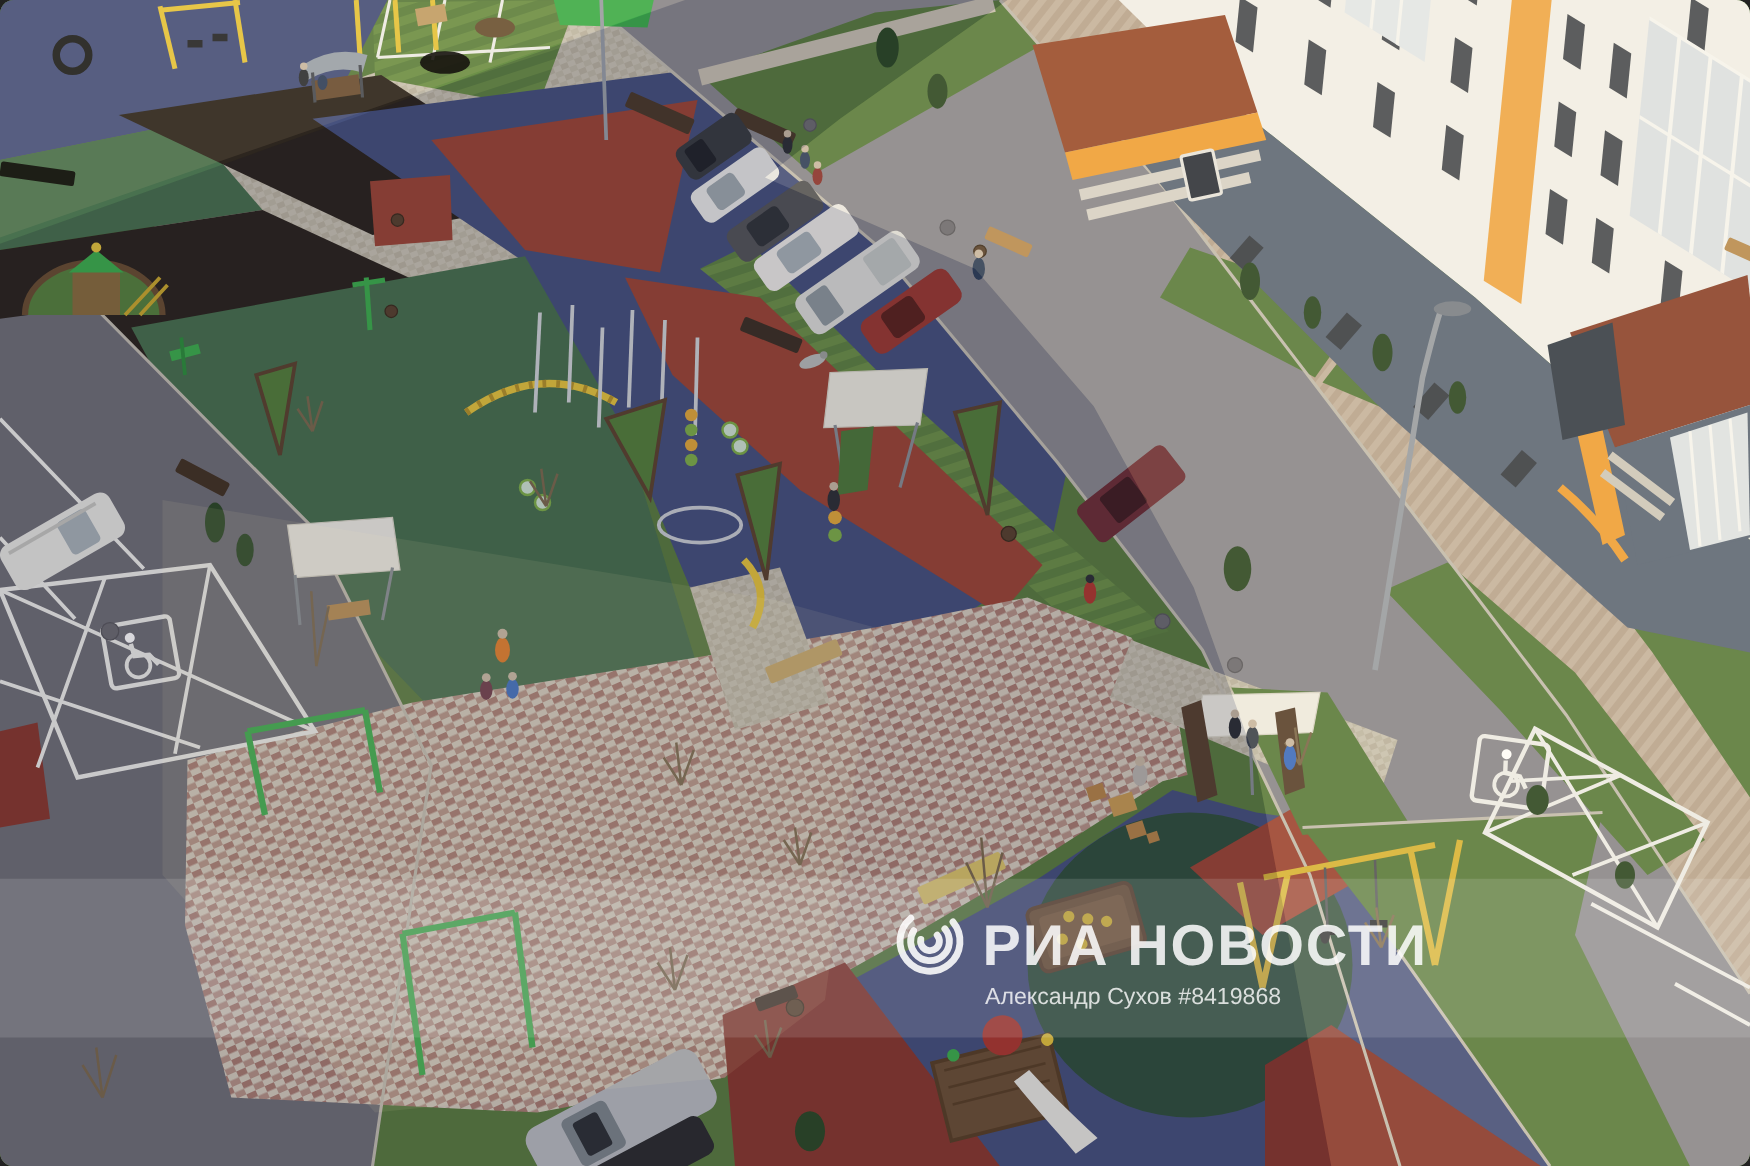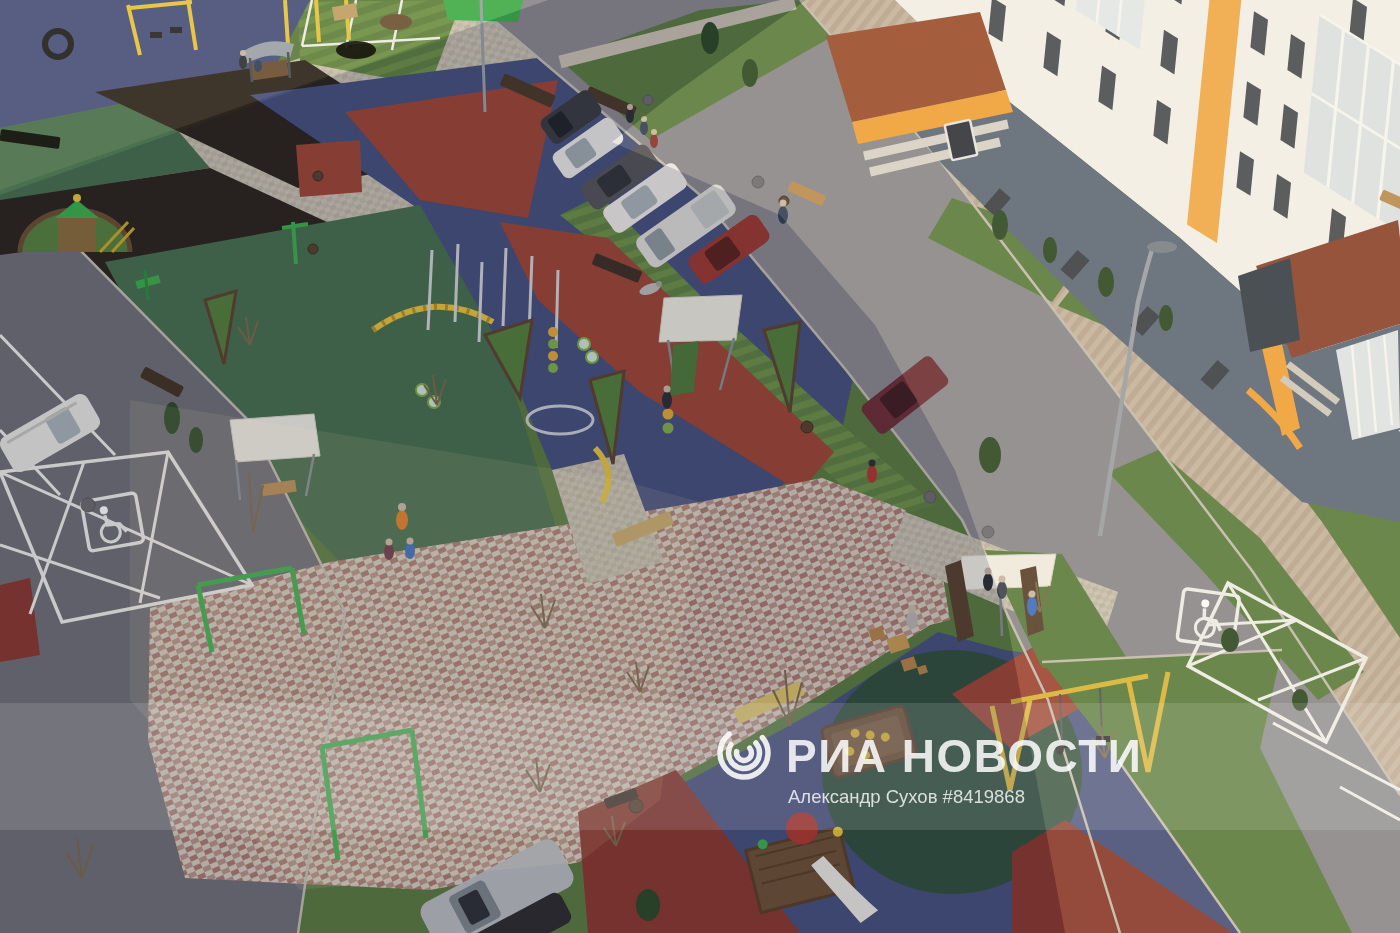--- a/index.html
+++ b/index.html
@@ -1,17 +1,17 @@
 <!DOCTYPE html>
 <html style="--pal-grass: #5b7d41; --pal-asphalt: #8b8a90; --pal-asphalt_dark: #717078; --pal-rubber_blue: #47527e; --pal-rubber_green: #49714f; --pal-rubber_green_dark: #32503e; --pal-rubber_red: #9c4737; --pal-rubber_red_dark: #8a3a30; --pal-mulch: #2d261f; --pal-building_white: #f2f1ec; --pal-building_gray: #5e6a7b; --pal-window_dark: #3c4149; --pal-accent_orange: #f0a23c; --pal-roof_brown: #9a4e32; --pal-equip_yellow: #e5c43f; --pal-equip_green: #3fae4e; --pal-wood: #6b5036; --pal-white: #ffffff;"><head>
 <meta charset="utf-8">
 <style>
   html,body{margin:0;padding:0;background:#222;}
   .stage{position:relative;width:1400px;height:933px;overflow:hidden;background:#5b7d41;
-         font-family:"Liberation Sans",sans-serif;}
+         font-family:"Liberation Sans",sans-serif;border-radius:11px;}
   .stage svg{position:absolute;inset:0;display:block;}
   
   .c-grass{fill:var(--pal-grass)}
   .c-asphalt{fill:var(--pal-asphalt)}
   .c-asphaltD{fill:var(--pal-asphalt_dark)}
   .c-blue{fill:var(--pal-rubber_blue)}
   .c-green{fill:var(--pal-rubber_green)}
   .c-greenD{fill:var(--pal-rubber_green_dark)}
   .c-red{fill:var(--pal-rubber_red)}
   .c-redD{fill:var(--pal-rubber_red_dark)}

